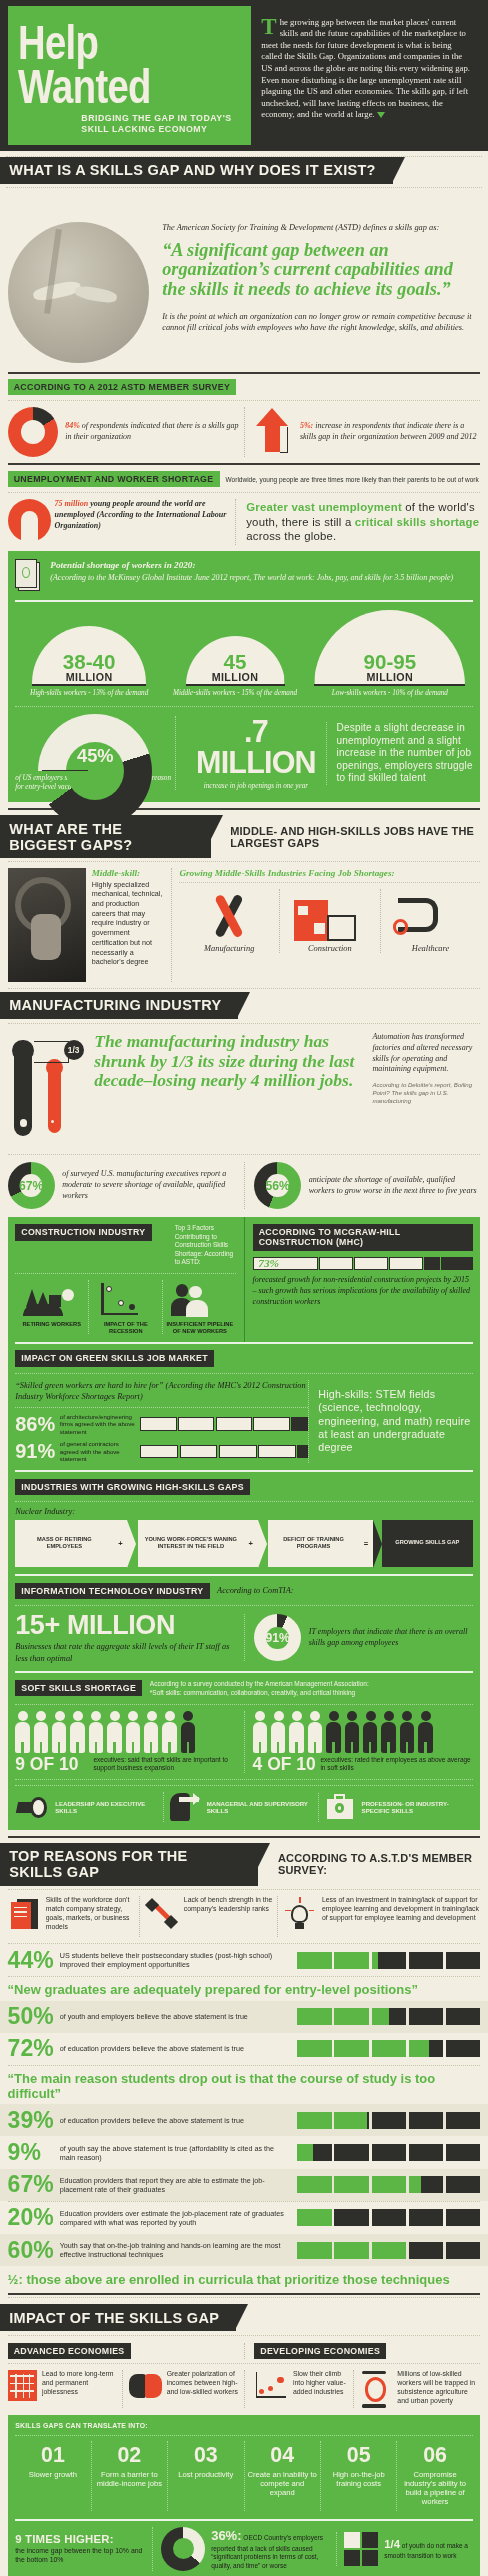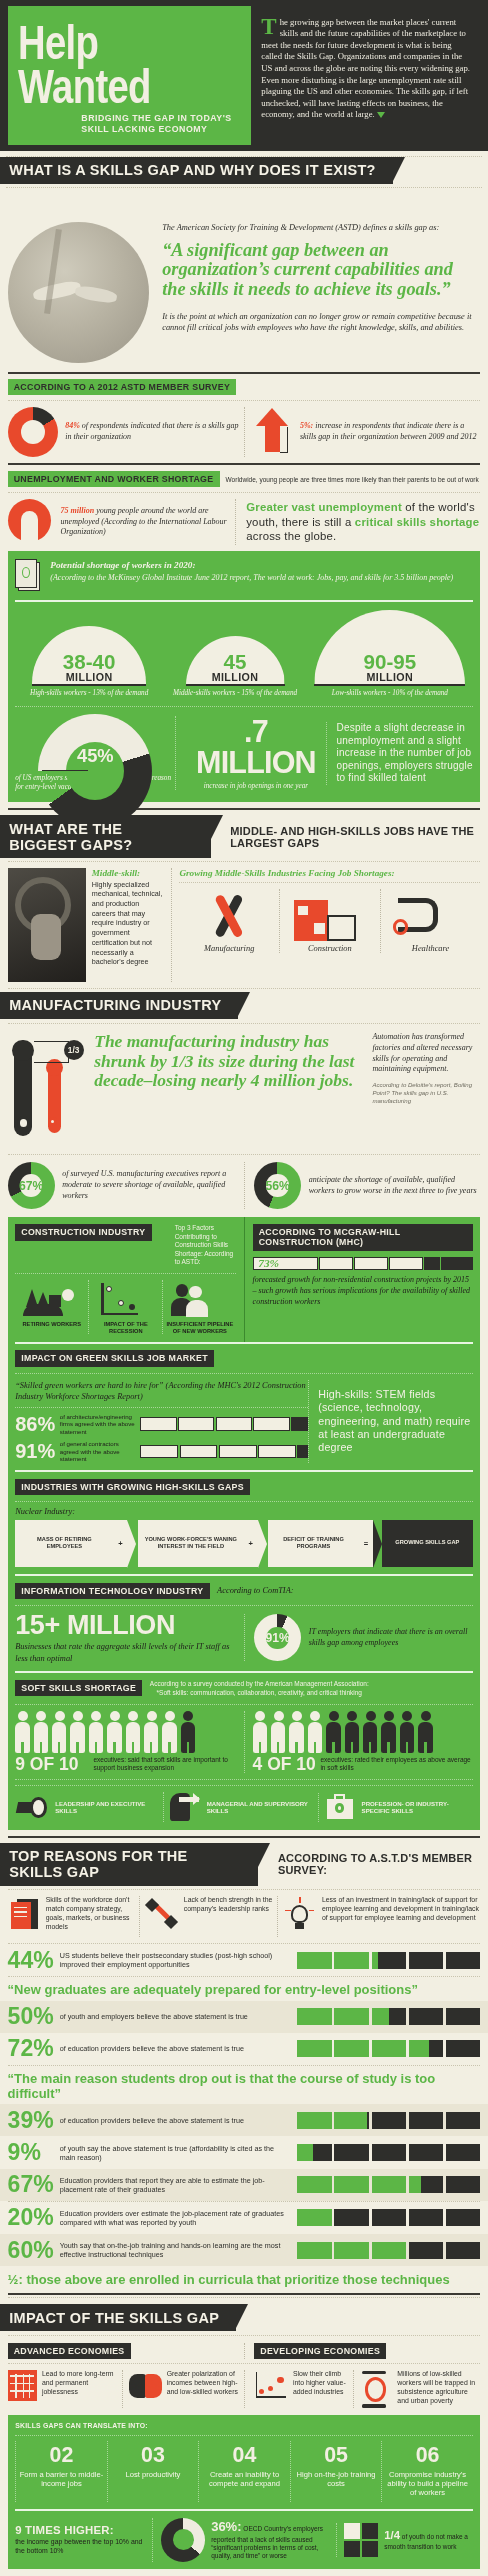--- a/index.html
+++ b/index.html
@@ -183,21 +183,21 @@
 
   <div class="hr2" style="margin:0 7.6px"></div>
 
   <div style="padding:6.1px 7.6px 0;display:flex;align-items:center;gap:6.1px;">
     <span class="tag tag-green">UNEMPLOYMENT AND WORKER SHORTAGE</span>
     <span style="font-size:6.5px;">Worldwide, young people are three times more likely than their parents to be out of work</span>
   </div>
   <div class="dotrule" style="margin:4.6px 7.6px 0"></div>
 
   <div class="twocol" style="padding:6.1px 7.6px;">
-    <div style="width:48%;display:flex;gap:10px;align-items:center;">
+    <div style="width:48%;display:flex;gap:4px;font-weight:bold;">
       <div style="flex:none;width:43px;height:46px;position:relative;">
         <div style="width:43px;height:43px;border-radius:50%;background:#e8492c;"></div>
         <div style="position:absolute;left:13px;top:12.2px;width:17px;height:34px;background:#f2efe2;border-radius:8.4px 8.4px 0 0;"></div>
       </div>
       <div class="serif ital" style="font-size:8px;line-height:1.35;">
         <b class="red">75 million</b>
         <span>young people around the world are unemployed (According to the International Labour Organization)</span>
       </div>
     </div>
     <div class="sep-v" style="width:52%;padding-left:10.7px;display:flex;align-items:center;">
@@ -495,21 +495,21 @@
              background:conic-gradient(#2e2e2b 0 7%, #f2efe2 7% 100%);">
           <div class="lbl" style="font-size:12.2px;color:#f2efe2;font-family:'Liberation Sans Narrow','Liberation Sans',sans-serif;">91%</div>
         </div>
         <div class="serif ital" style="font-size:8px;line-height:1.35;color:#1f1e1b;flex:1;">IT employers that indicate that there is an overall skills gap among employees</div>
       </div>
     </div>
   </div>
 
   <div class="green-box" style="margin:0 7.6px;padding:0 7.6px 7.6px;">
     <div class="hr2g" style="margin:0 0 6.1px"></div>
-    <div style="display:flex;gap:7.6px;align-items:flex-start;text-align:center;">
+    <div style="display:flex;gap:7.6px;align-items:flex-start;">
       <span class="tag" style="flex:none;">SOFT SKILLS SHORTAGE</span>
       <div style="font-size:6.5px;line-height:1.35;color:#f4f2e6;">
         <div>According to a survey conducted by the American Management Association:</div>
         <div>*Soft skills: communication, collaboration, creativity, and critical thinking</div>
       </div>
     </div>
     <div class="dotrule" style="border-color:#a9d79a;margin:6.1px 0 0"></div>
 
     <div style="display:flex;padding-top:6.1px;">
       <div style="width:50%;">
@@ -878,20 +878,24 @@
       </div>
     </div>
   </div>
 
   <div class="green-box" style="margin:0 7.6px;padding:7.6px;">
     <div style="display:flex;gap:7.6px;align-items:center;">
       <span style="font-size:6.9px;font-weight:bold;color:#f4f2e6;letter-spacing:0.2px;font-family:'Liberation Sans Narrow','Liberation Sans',sans-serif;">SKILLS GAPS CAN TRANSLATE INTO:</span>
     </div>
     <div class="dotrule" style="border-color:#a9d79a;margin:6.1px 0 0"></div>
     <div style="display:flex;padding-top:4.6px;">
+      <div class="numcell" style="flex:1;">
+        <div class="n">01</div>
+        <div class="t">Slower growth</div>
+      </div>
       <div class="numcell sep-vg" style="flex:1;">
         <div class="n">02</div>
         <div class="t">Form a barrier to middle-income jobs</div>
       </div>
       <div class="numcell sep-vg" style="flex:1;">
         <div class="n">03</div>
         <div class="t">Lost productivity</div>
       </div>
       <div class="numcell sep-vg" style="flex:1;">
         <div class="n">04</div>

